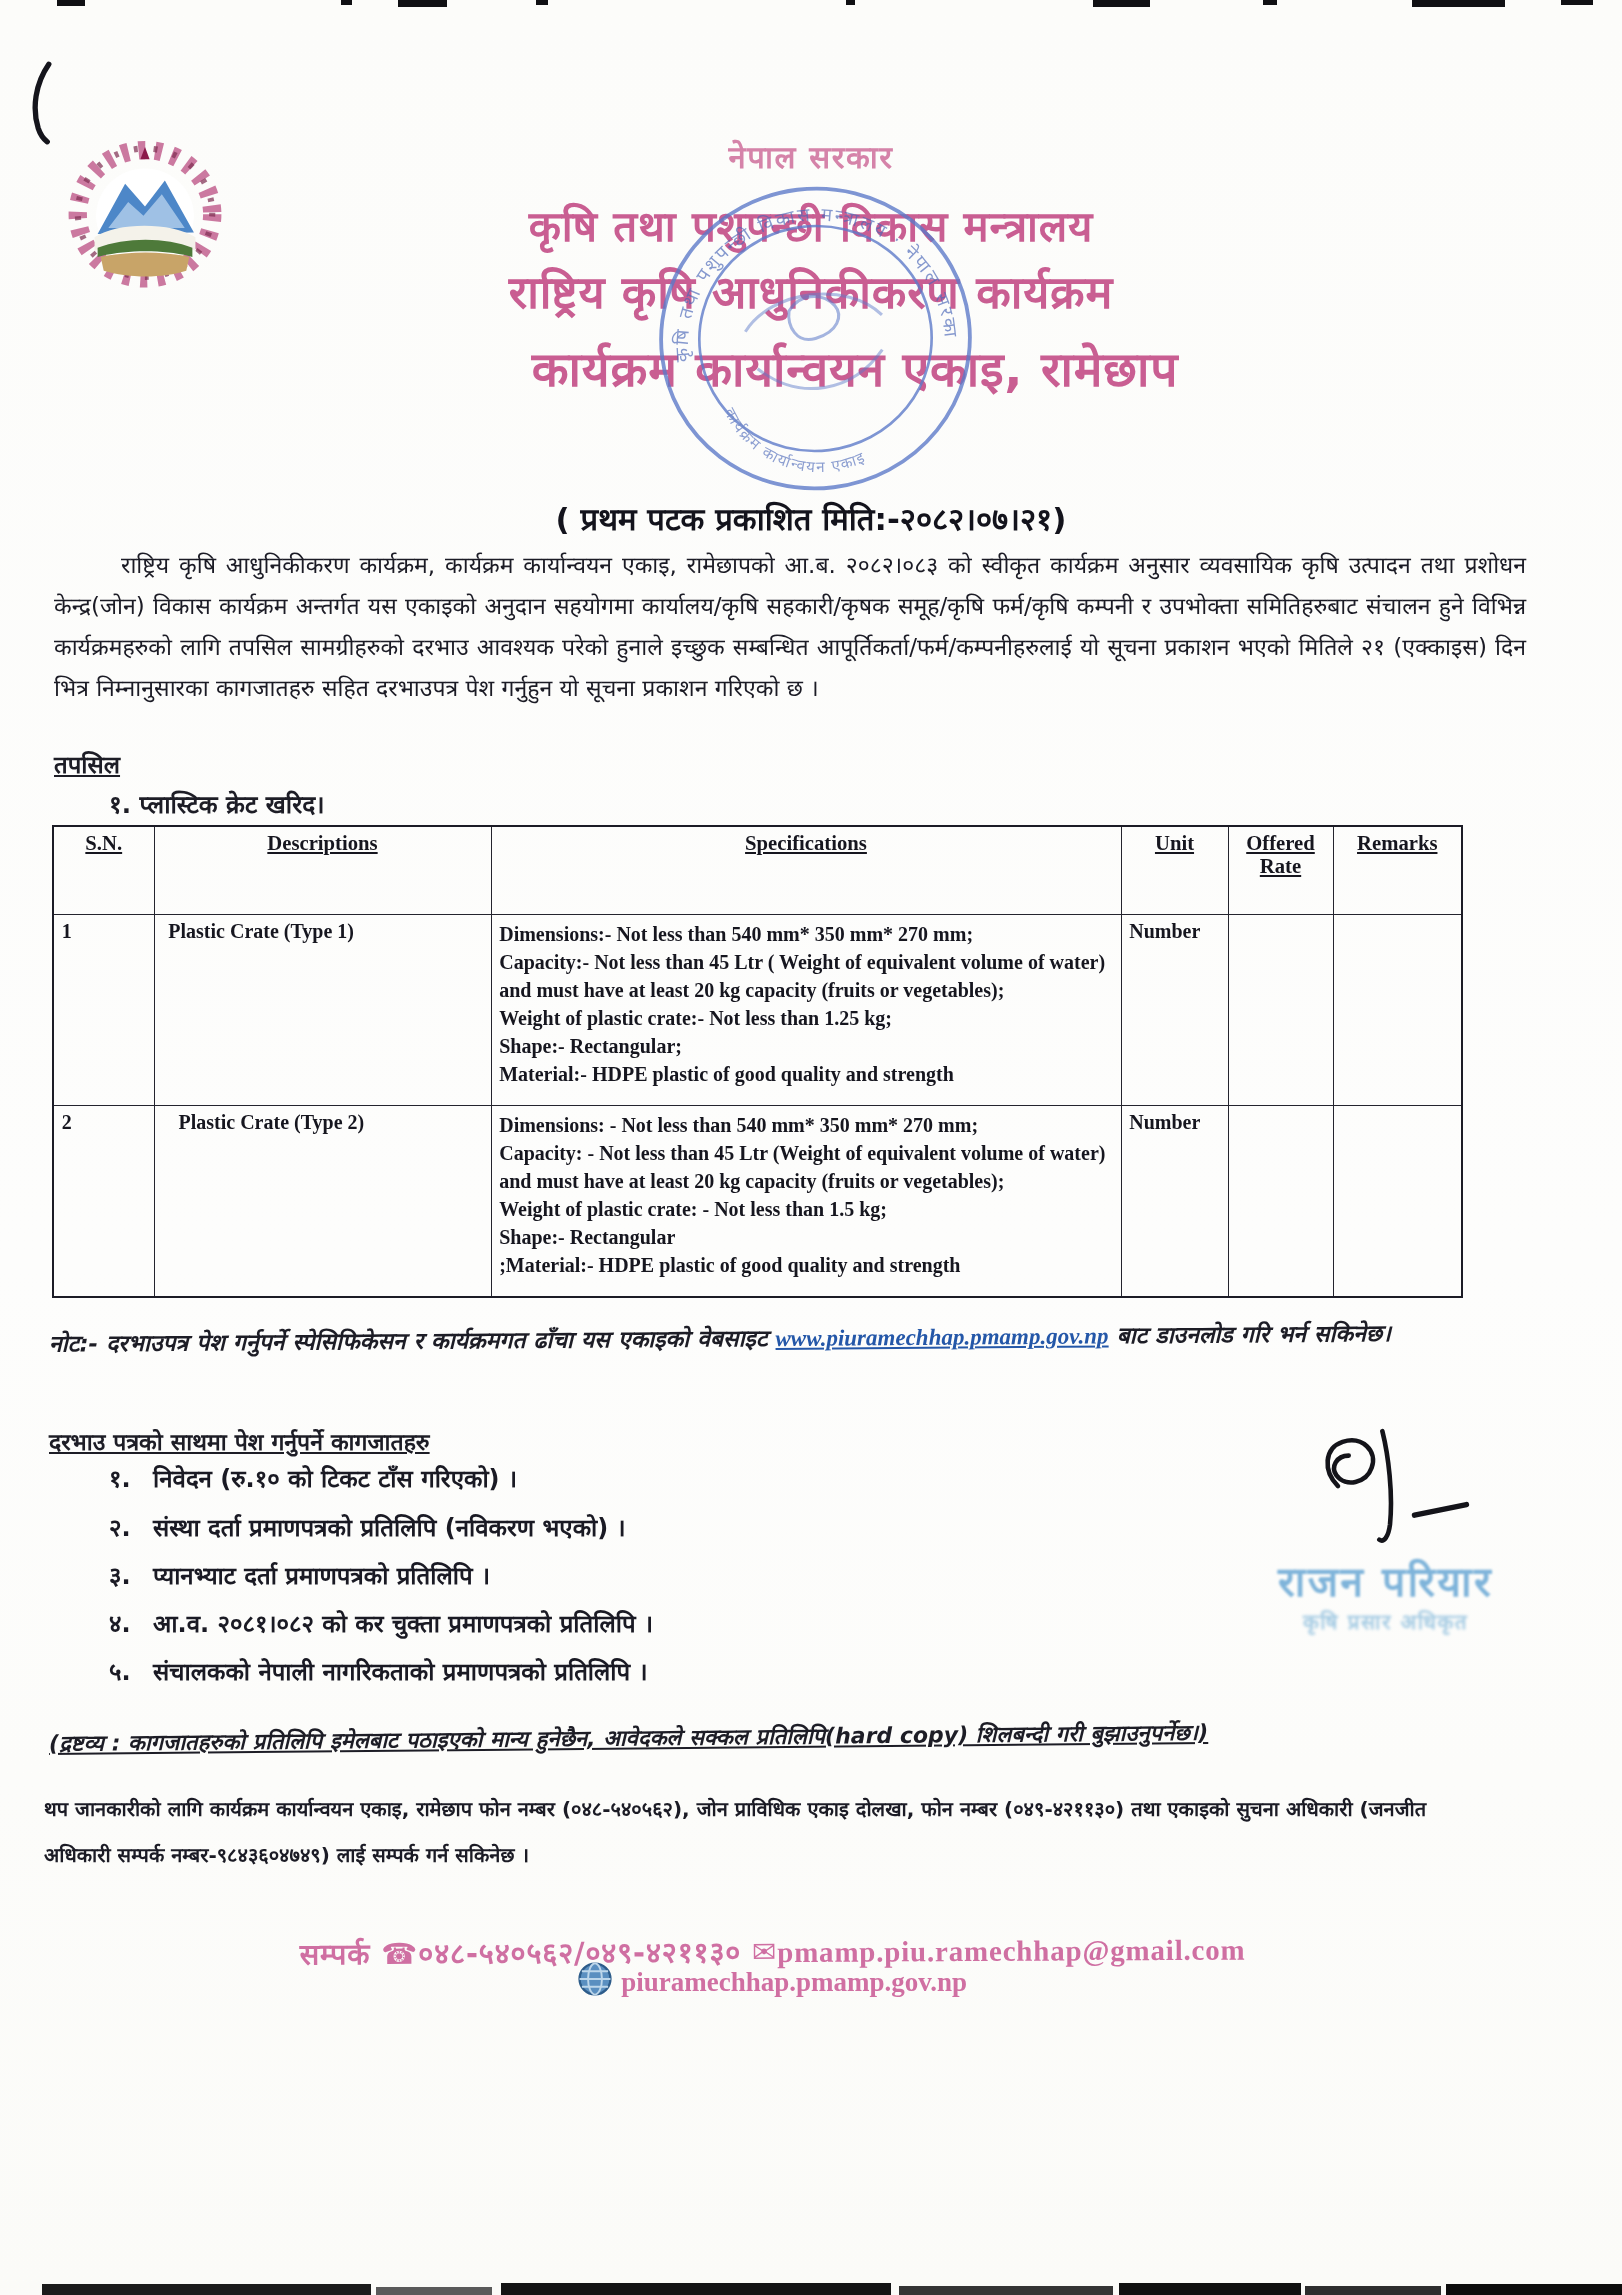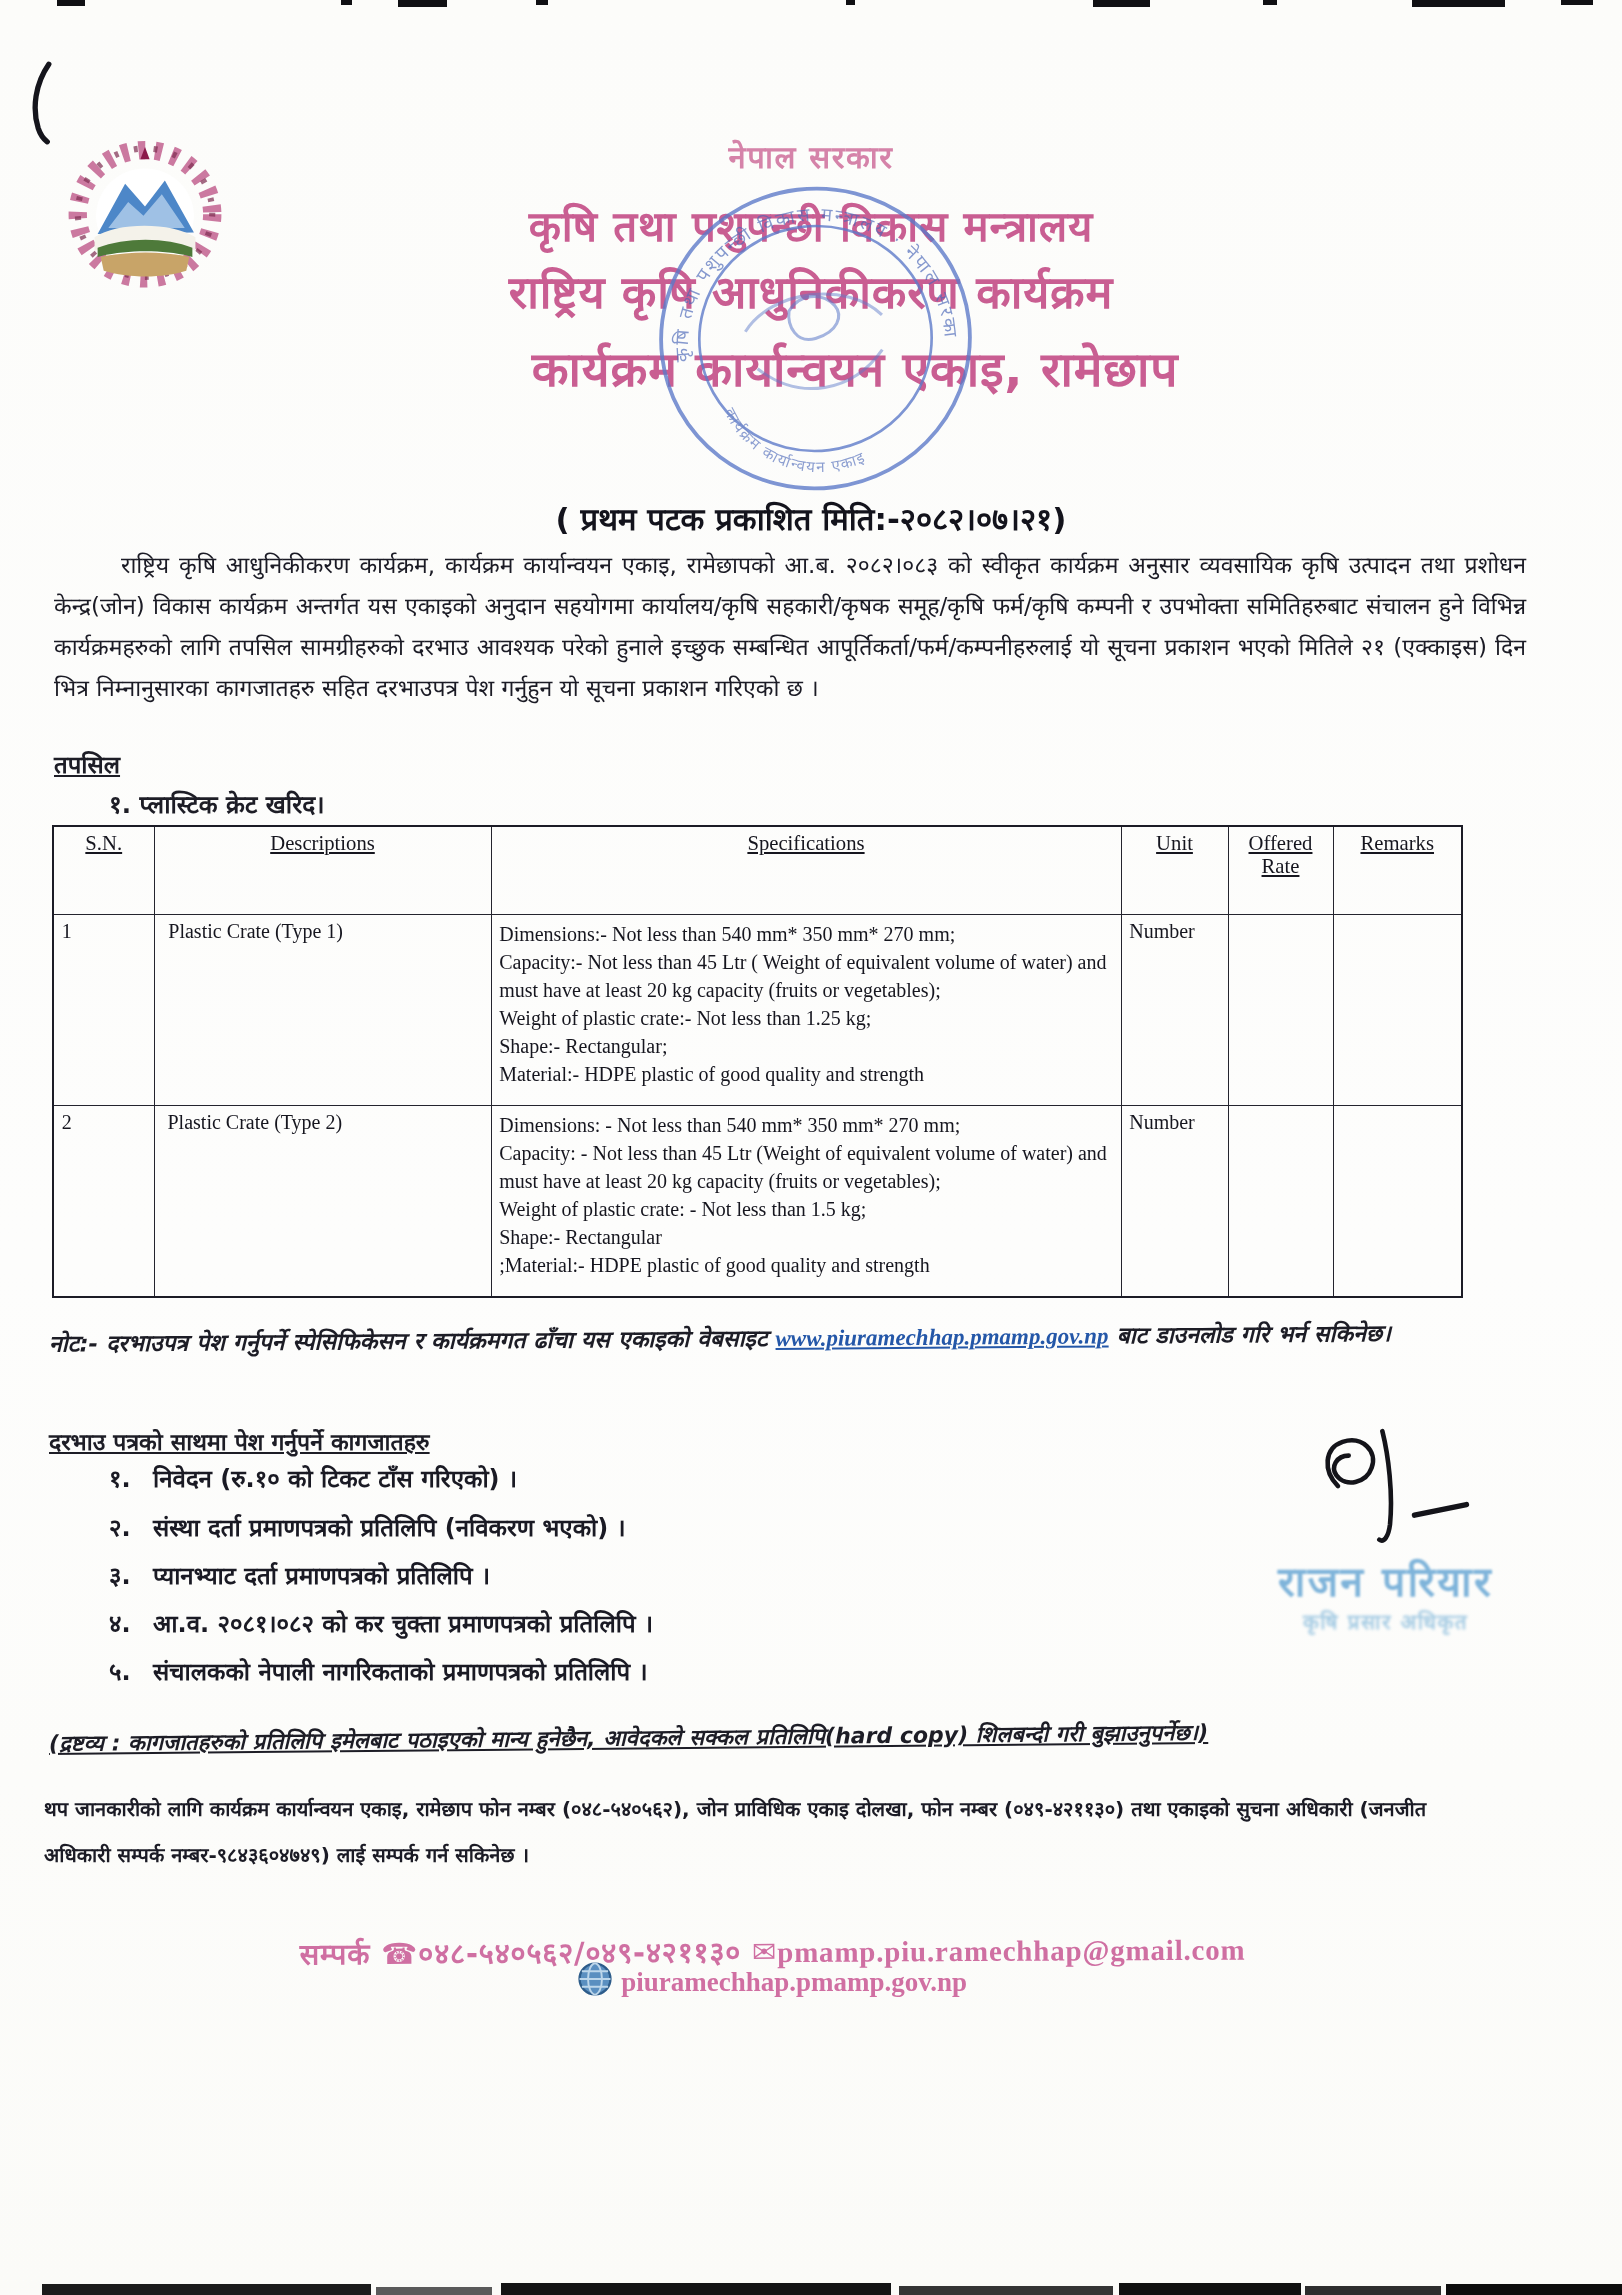--- a/index.html
+++ b/index.html
@@ -20,21 +20,21 @@
   
   .title1{top:450px;left:0;width:1622px;text-align:center;font-size:27.5px;font-weight:700;color:#13131c;}
   .title2{top:497px;left:0;width:1622px;text-align:center;font-size:31px;font-weight:700;color:#13131c;}
   
   .bodyp{top:545px;left:54px;width:1472px;font-size:23px;line-height:41px;text-align:justify;text-indent:67px;color:#1b1b25;}
   .tapasil{top:747px;left:54px;font-size:24px;font-weight:700;text-decoration:underline;}
   .itemhead{top:787px;left:109px;font-size:24.5px;font-weight:700;}
   
   table.spec{position:absolute;top:825px;left:52px;width:1408px;border-collapse:collapse;table-layout:fixed;
     font-family:"Liberation Serif","DejaVu Serif",serif;font-size:20px;color:#16161f;}
-  table.spec td,table.spec th{border:1.9px solid #24242e;vertical-align:top;padding:4.6px 7.7px;font-weight:400;text-align:left;}
+  table.spec td,table.spec th{border:1.9px solid #24242e;vertical-align:top;padding:4.6px 7.7px;font-weight:700;text-align:left;}
   table.spec{border:2.3px solid #1c1c26;}
   table.spec thead th{text-align:center;height:78px;font-size:20.7px;}
   .u{text-decoration:underline;}
   .trow{height:191px;}
   .desc-b{font-weight:700;}
   .specline{line-height:28px;}
   
   .note{top:1313px;left:49px;width:1451px;font-size:23px;font-weight:700;font-style:italic;line-height:51px;transform:rotate(-0.45deg);}
   .note a.url{color:#2457a8;text-decoration:underline;font-style:italic;}
   
@@ -146,21 +146,21 @@
           <div class="specline">Weight of plastic crate:- Not less than 1.25 kg;</div>
           <div class="specline">Shape:- Rectangular;</div>
           <div class="specline">Material:- HDPE plastic of good quality and strength</div>
         </td>
         <td>Number</td>
         <td></td>
         <td></td>
       </tr>
       <tr class="trow">
         <td>2</td>
-        <td class="desc-b" style="padding-left:13px;">Plastic Crate (Type 2)</td>
+        <td class="desc-b" style="padding-left:24px;">Plastic Crate (Type 2)</td>
         <td>
           <div class="specline">Dimensions: - Not less than 540 mm* 350 mm* 270 mm;</div>
           <div class="specline">Capacity: - Not less than 45 Ltr (Weight of equivalent volume of water) and must have at least 20 kg capacity (fruits or vegetables);</div>
           <div class="specline">Weight of plastic crate: - Not less than 1.5 kg;</div>
           <div class="specline">Shape:- Rectangular</div>
           <div class="specline">;Material:- HDPE plastic of good quality and strength</div>
         </td>
         <td>Number</td>
         <td></td>
         <td></td>

